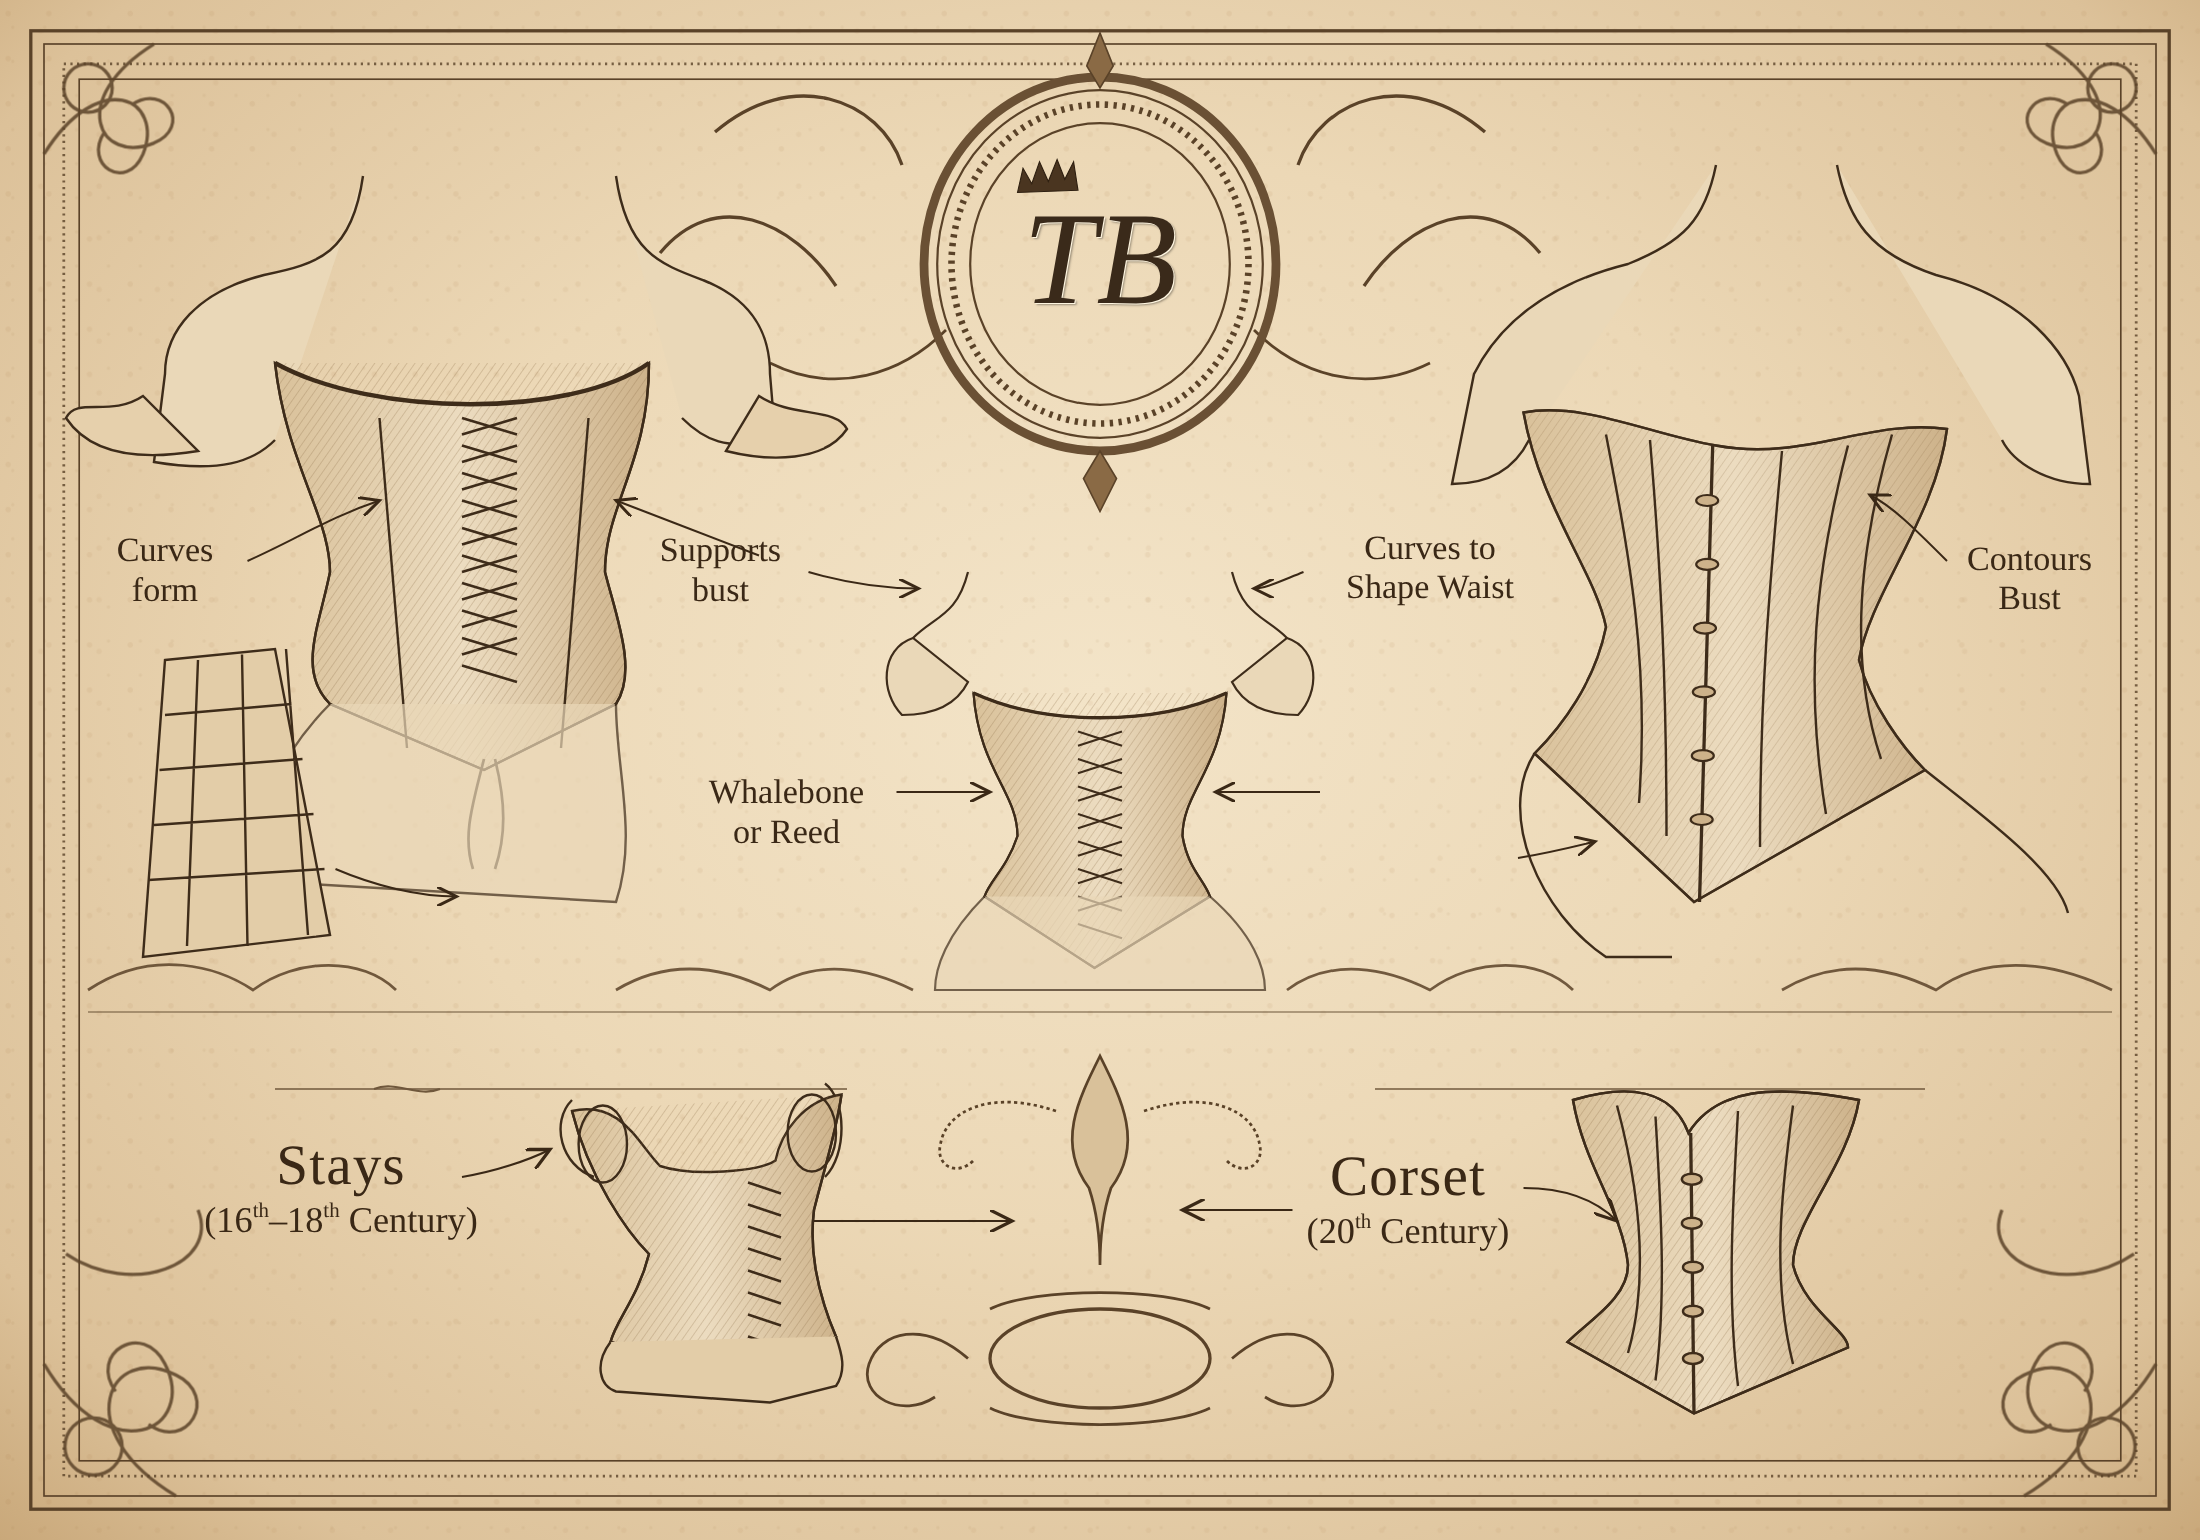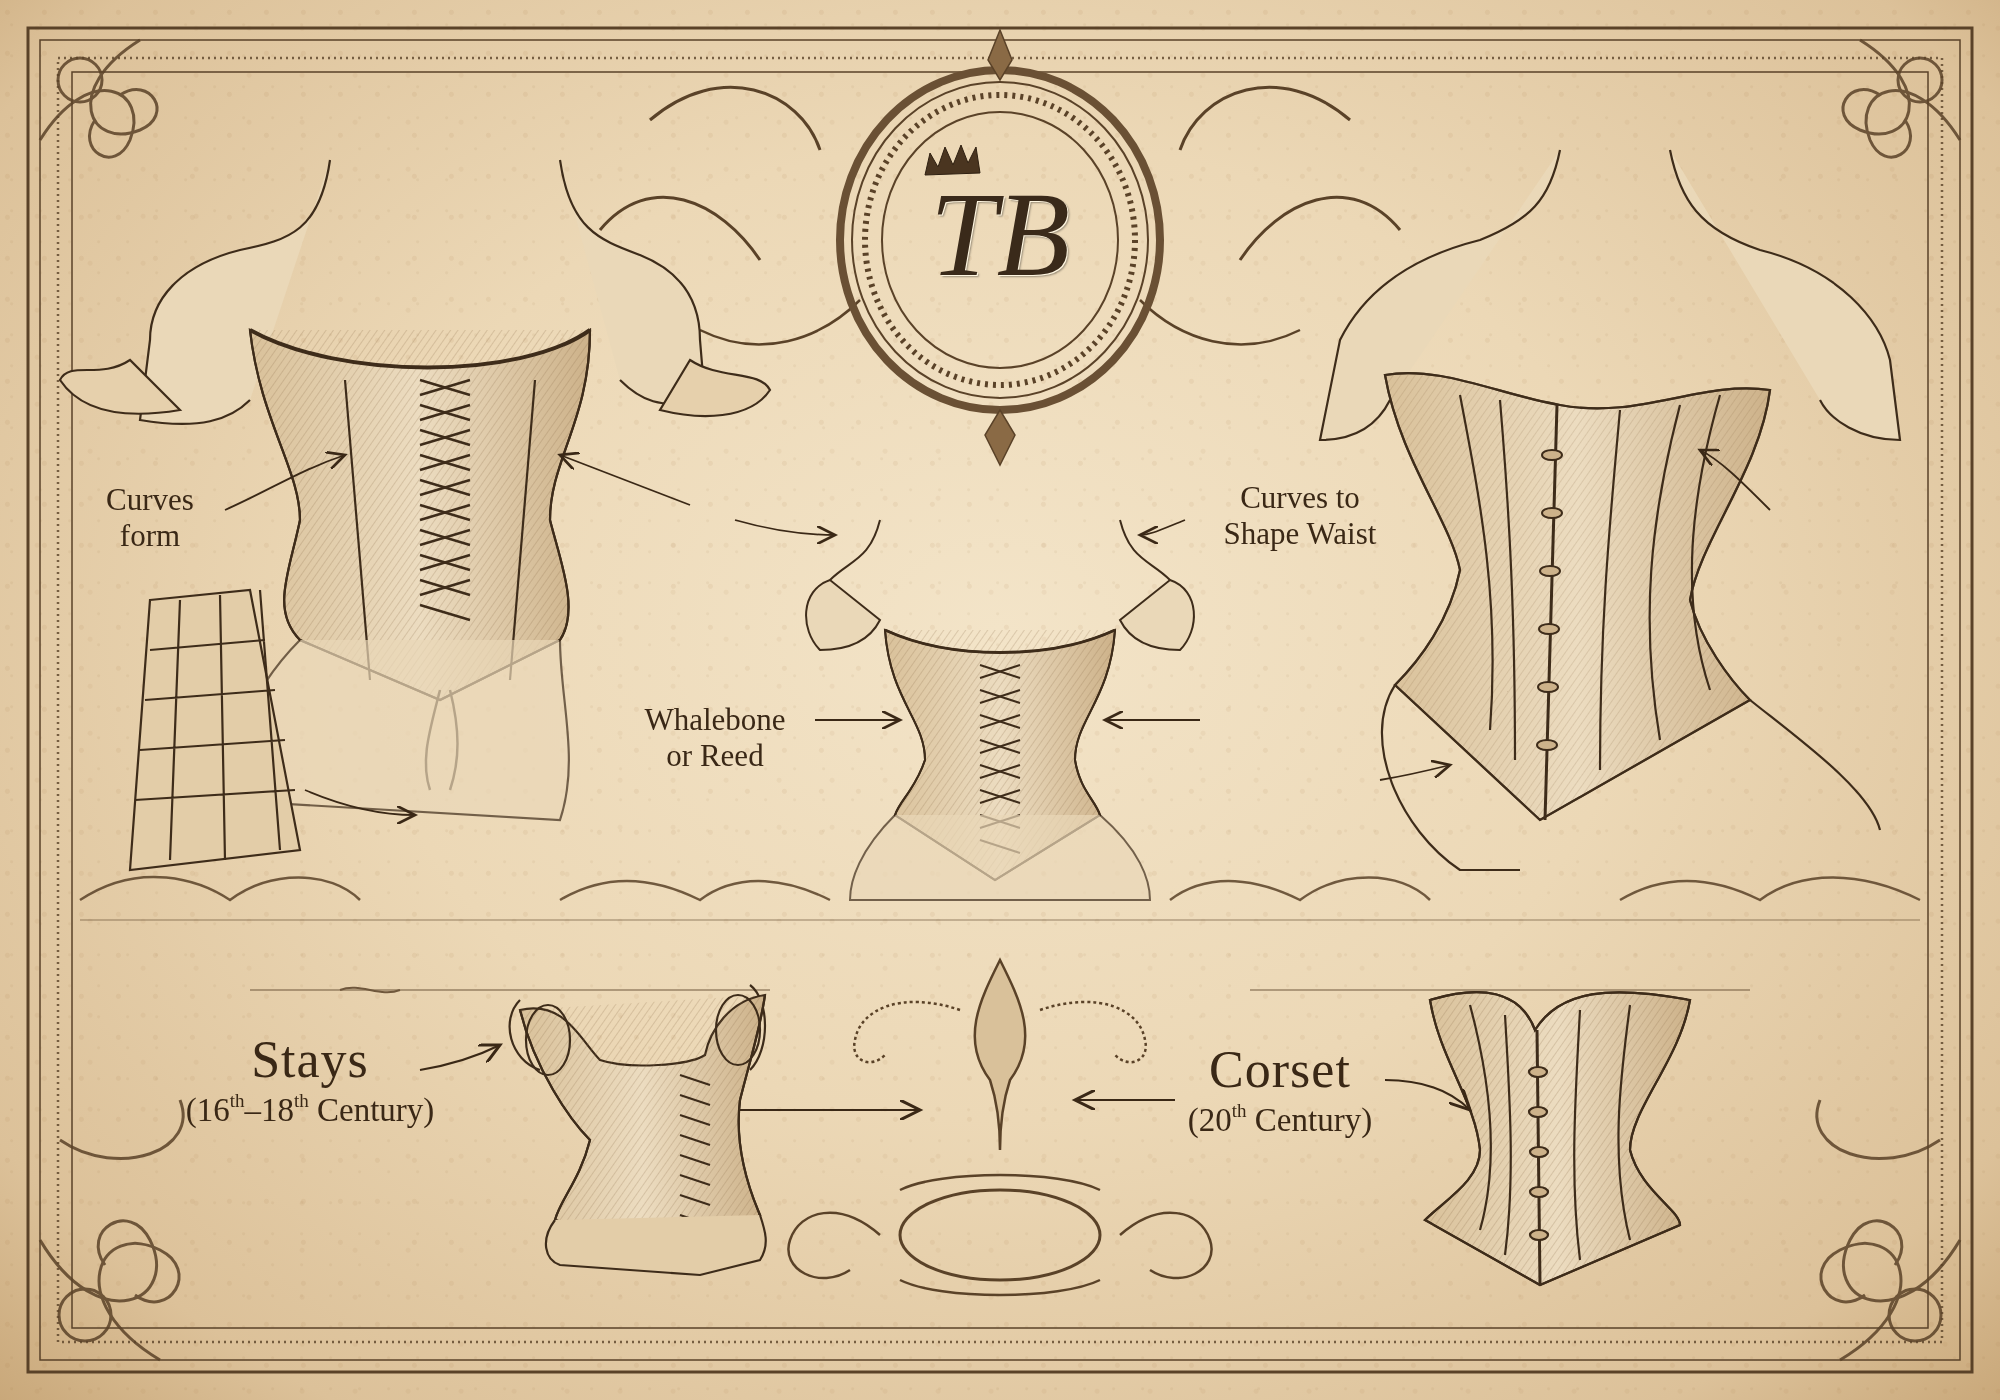--- a/index.html
+++ b/index.html
@@ -205,30 +205,38 @@
       <path d="M1385 1080 C1420 1080 1450 1090 1470 1110"></path>
     </g>
   </svg>
 
   <div class="monogram">TB</div>
 
   <div class="label lbl-md" style="left:80px;top:482px;width:140px;">
     <div>Curves</div>
     <div>form</div>
   </div>
+  <div class="label lbl-md" style="left:575px;top:482px;width:160px;">
+    <div>Supports</div>
+    <div>bust</div>
+  </div>
 
   <div class="label lbl-md" style="left:620px;top:702px;width:190px;">
     <div>Whalebone</div>
     <div>or Reed</div>
   </div>
   <div class="label lbl-md" style="left:1195px;top:480px;width:210px;">
     <div>Curves to</div>
     <div>Shape Waist</div>
   </div>
 
+  <div class="label lbl-md" style="left:1765px;top:490px;width:160px;">
+    <div>Contours</div>
+    <div>Bust</div>
+  </div>
 
   <div class="label" style="left:140px;top:1030px;width:340px;">
     <div class="title">Stays</div>
     <div class="sub">
       <span>(</span><span>16</span><sup>th</sup><span>–</span><span>18</span><sup>th</sup><span> Century)</span>
     </div>
   </div>
 
   <div class="label" style="left:1150px;top:1040px;width:260px;">
     <div class="title">Corset</div>

